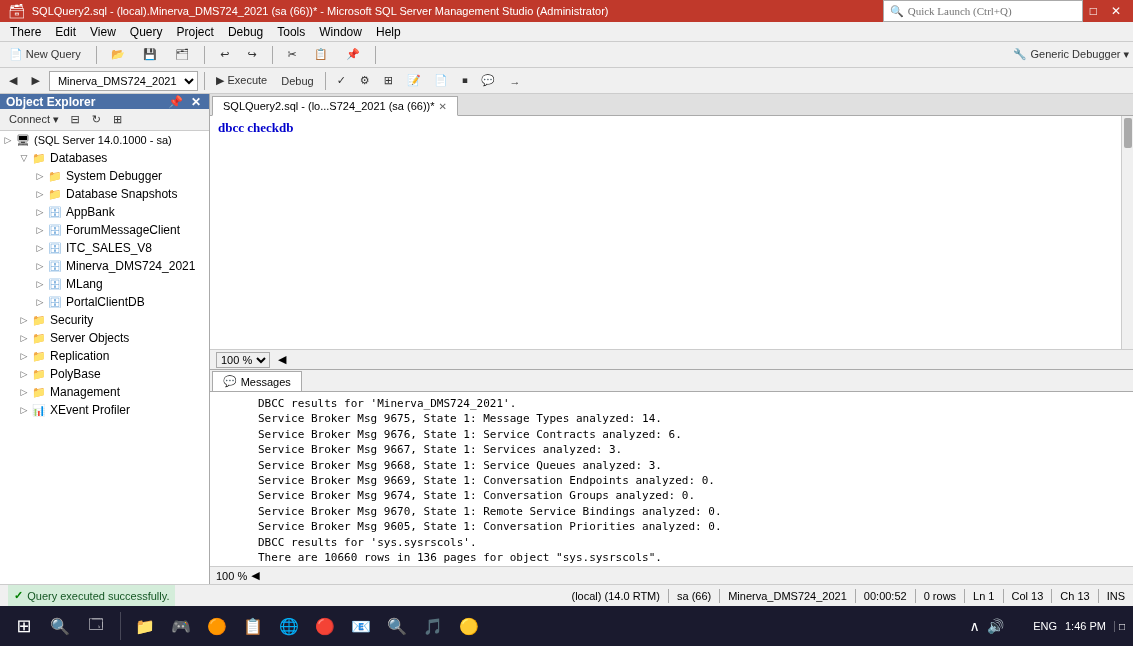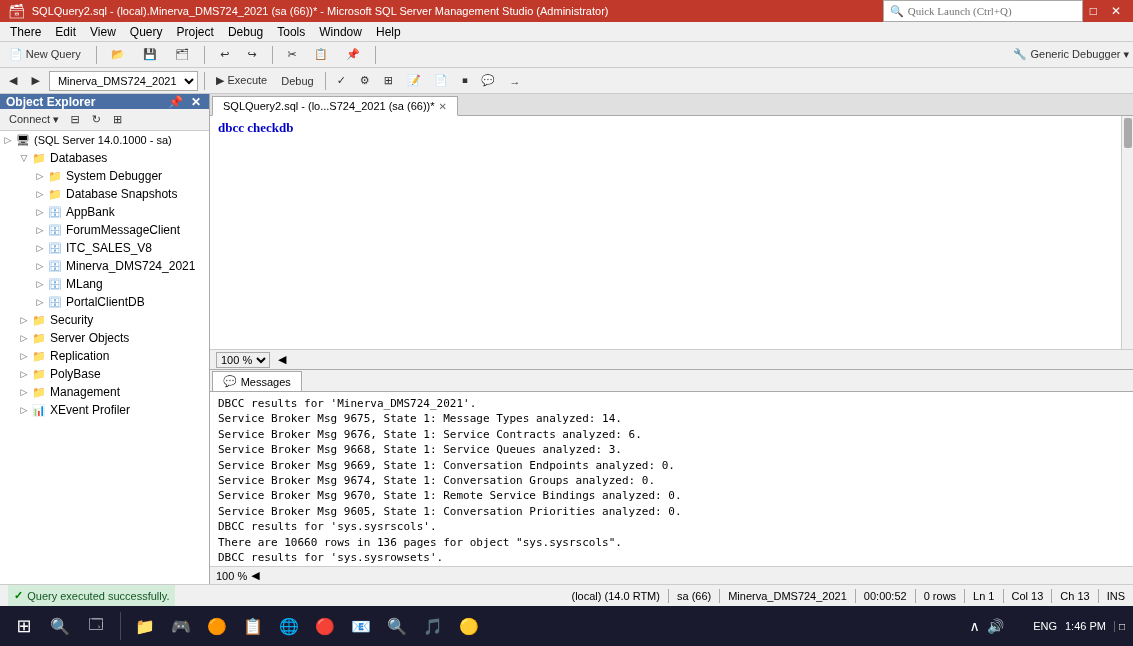--- a/index.html
+++ b/index.html
@@ -225,20 +225,21 @@
     }
     .results-tab.active { background: white; }
     #results-content {
       flex: 1;
       overflow-y: auto;
       padding: 4px 8px;
       font-family: Consolas, monospace;
       font-size: 11px;
       color: #000;
       line-height: 1.4;
+      margin-left: 40px;
     }
 
     
     #status-bar {
       background: #007acc;
       height: 22px;
       display: flex;
       align-items: center;
       padding: 0 8px;
       color: white;
@@ -537,20 +538,21 @@
       <div id="results-tabs">
         <div class="results-tab active">
           <span>💬</span>
           <span style="margin-left:4px;">Messages</span>
         </div>
       </div>
       <div id="results-content">
         <div>DBCC results for 'Minerva_DMS724_2021'.</div>
         <div>Service Broker Msg 9675, State 1: Message Types analyzed: 14.</div>
         <div>Service Broker Msg 9676, State 1: Service Contracts analyzed: 6.</div>
+        <div>Service Broker Msg 9667, State 1: Services analyzed: 3.</div>
         <div>Service Broker Msg 9668, State 1: Service Queues analyzed: 3.</div>
         <div>Service Broker Msg 9669, State 1: Conversation Endpoints analyzed: 0.</div>
         <div>Service Broker Msg 9674, State 1: Conversation Groups analyzed: 0.</div>
         <div>Service Broker Msg 9670, State 1: Remote Service Bindings analyzed: 0.</div>
         <div>Service Broker Msg 9605, State 1: Conversation Priorities analyzed: 0.</div>
         <div>DBCC results for 'sys.sysrscols'.</div>
         <div>There are 10660 rows in 136 pages for object "sys.sysrscols".</div>
         <div>DBCC results for 'sys.sysrowsets'.</div>
 
       </div>

